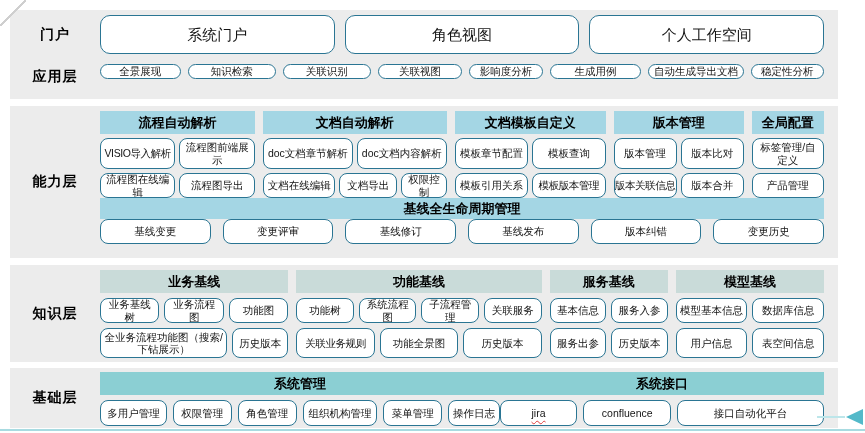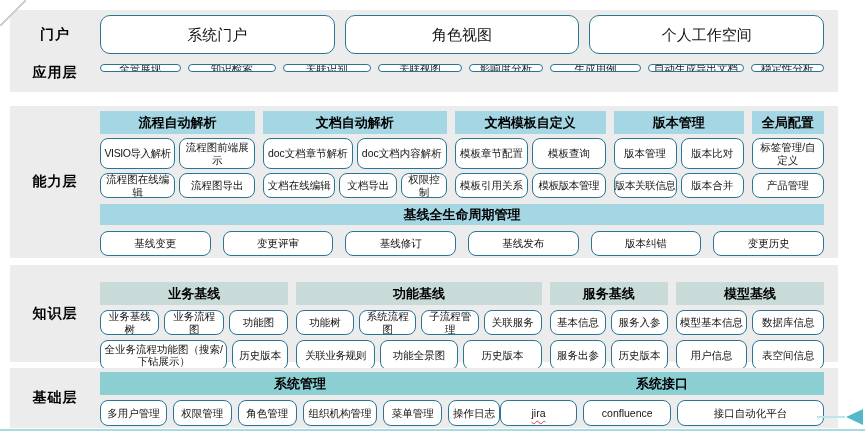--- a/index.html
+++ b/index.html
@@ -11,21 +11,21 @@
     --ink:#141414;
   }
   *{box-sizing:border-box;}
   html,body{margin:0;padding:0;}
   body{
     width:865px;height:433px;position:relative;background:#fff;overflow:hidden;
     font-family:"Liberation Sans","DejaVu Sans",sans-serif;color:var(--ink);
   }
   .band{position:absolute;left:10px;width:828px;background:var(--band-bg);display:flex;}
   #band-portal{top:10px;height:49px;}
-  #band-app{top:54px;height:38px;}
+  #band-app{top:54px;height:45px;}
   #band-cap{top:106px;height:152px;}
   #band-know{top:265px;height:97px;}
   #band-found{top:368px;height:60px;}
   .band-label{flex:0 0 90px;display:flex;align-items:center;justify-content:center;
     font-size:14px;font-weight:700;letter-spacing:1px;color:#000;}
   .band-body{flex:1;padding:5px 14px 4px 0;display:flex;min-width:0;}
   .col{flex-direction:column;}
 
   .btn{background:#fff;border:1.5px solid var(--pill-border);border-radius:8px;
     display:flex;align-items:center;justify-content:center;text-align:center;
@@ -35,34 +35,34 @@
   #band-portal .band-body{gap:10px;padding-top:5px;padding-bottom:5px;}
   #band-portal .btn{flex:1;}
   #band-app .band-body{gap:7px;padding-top:10px;padding-bottom:20px;}
 
   .sec-head{height:23px;flex:0 0 23px;display:flex;align-items:center;justify-content:center;
     font-weight:700;font-size:13px;color:#000;}
   .head-blue{background:var(--blue);}
   .head-grayteal{background:var(--grayteal);}
   .head-teal{background:var(--teal);}
 
-  #band-cap .band-body{gap:6px;}
+  #band-cap .band-body{gap:0;}
   .cap-sections{display:flex;gap:8px;}
   .cap-sec{display:flex;flex-direction:column;gap:4px;min-width:0;}
   .cap-row{display:flex;gap:4px;}
   .cap-row .btn{flex:1;}
   .r-tall{height:31px;flex:0 0 31px;}
   .r-low{height:25px;flex:0 0 25px;}
   .lc-head{height:21px;flex:0 0 21px;display:flex;align-items:center;justify-content:center;
     font-weight:700;font-size:13px;background:var(--blue);color:#000;}
   .lc-row{display:flex;gap:12px;height:25px;flex:0 0 25px;}
   .lc-row .btn{flex:1;}
 
   #band-know .band-body{gap:5px;}
-  .know-sections{display:flex;gap:8px;margin-top:12px;}
+  .know-sections{display:flex;gap:8px;}
   .know-sec{display:flex;flex-direction:column;gap:5px;min-width:0;}
   .know-row{display:flex;gap:5px;}
   .know-row .btn{flex:1;}
   .k1{height:25px;flex:0 0 25px;}
   .k2{height:30px;flex:0 0 30px;}
 
   #band-found .band-body{gap:5px;padding-top:4px;}
   .found-sections{display:flex;}
   .found-sec{display:flex;flex-direction:column;gap:5px;min-width:0;}
   .found-row{display:flex;gap:6px;height:26px;flex:0 0 26px;}

